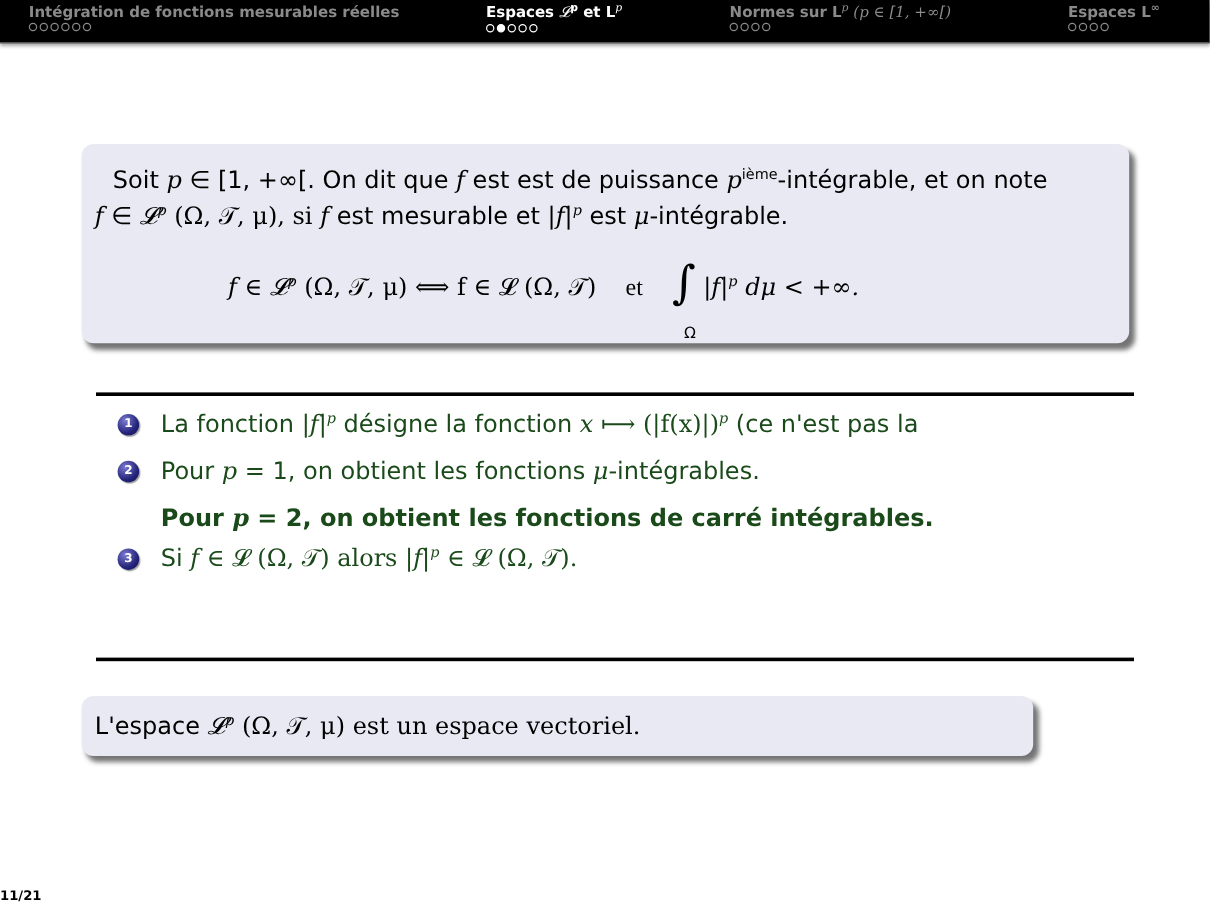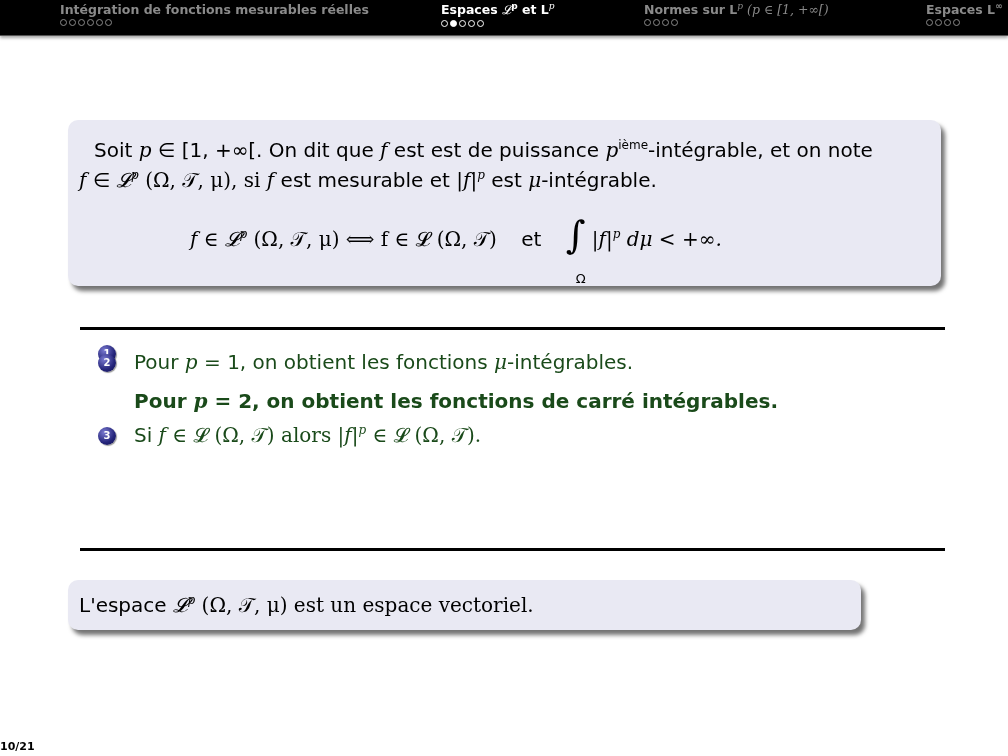--- a/index.html
+++ b/index.html
@@ -1,20 +1,20 @@
 <!DOCTYPE html>
 <html><head>
 <meta charset="utf-8">
 <style>
   html, body { margin:0; padding:0; }
   body { width:1008px; height:756px; background:#ffffff; position:relative; overflow:hidden;
          font-family:"DejaVu Sans", sans-serif; color:#000; }
   .topbar { position:absolute; left:0; top:0; width:1008px; height:35px; background:#000;
             border-bottom:1px solid #555; box-shadow:0 2px 3px rgba(0,0,0,0.35); }
-  .nav-section { position:absolute; top:2px; font-size:12.5px; font-weight:bold; color:#8a8a8a; white-space:nowrap;margin-left:36px; }
+  .nav-section { position:absolute; top:2px; font-size:12.5px; font-weight:bold; color:#8a8a8a; white-space:nowrap; }
   .nav-section.active { color:#ffffff; }
   .nav-section .title .m { font-family:"DejaVu Serif", serif; font-style:italic; font-weight:normal; }
   .nav-section .title sup { font-size:9px; }
   .dots { display:flex; gap:2px; margin-top:2px; }
   .dot { width:7px; height:7px; border:1px solid currentColor; border-radius:50%; box-sizing:border-box; }
   .dot.filled { background:currentColor; }
 
   .block { position:absolute; background:#e9e9f3; border-radius:10px;
            box-shadow:4px 5px 4px rgba(0,0,0,0.55); font-size:20px; line-height:30px; }
   .m { font-family:"DejaVu Serif", serif; font-style:italic; }
@@ -78,41 +78,42 @@
 
 <div class="block" style="left:68px; top:120px; width:873px; height:166px;">
   <div style="position:absolute; left:26px; top:15px; white-space:nowrap;">
     <span>Soit </span><span class="m">p</span><span> ∈ [1, +∞[. On dit que </span><span class="m">f</span><span> est est de puissance </span><span class="m">p</span><sup>ième</sup><span>-intégrable, et on note</span>
   </div>
   <div style="position:absolute; left:11px; top:45px; white-space:nowrap;">
     <span class="m">f</span><span> ∈ </span><span class="cal">𝓛</span><sup class="m">p</sup><span class="mr"> (Ω, 𝒯, μ), si </span><span class="m">f</span><span> est mesurable et |</span><span class="m">f</span><span>|</span><sup class="m">p</sup><span> est </span><span class="m">μ</span><span>-intégrable.</span>
   </div>
   <div style="position:absolute; left:122px; top:104px; white-space:nowrap;">
     <span class="m">f ∈ 𝓛</span><sup class="m">p</sup><span class="mr"> (Ω, 𝒯, μ) ⟺ f ∈ 𝓛 (Ω, 𝒯)</span>
-    <span style="margin:0 18px;">et</span>
+    <span style="margin:0 18px;font-family:Liberation Serif, serif;">et</span>
     <span style="position:relative; display:inline-block; width:26px;"><span class="mr" style="font-size:38px; position:absolute; left:0; top:-26px;">∫</span><span style="position:absolute; left:10px; top:18px; font-size:13px;">Ω</span></span><span class="m">|f|</span><sup class="m">p</sup><span class="m"> dμ &lt; +∞.</span>
   </div>
 </div>
 
 <div class="rule" style="top:327px;"></div>
 <div class="list">
   <div class="item">
     <span class="bullet">1</span>
+    <div><span>La fonction |</span><span class="m">f</span><span>|</span><sup class="m">p</sup><span> désigne la fonction </span><span class="m">x</span><span class="mr"> ⟼ (|f(x)|)</span><sup class="m">p</sup><span> (ce n'est pas la</span></div>
   </div>
   <div class="item" style="margin-bottom:4px;">
     <span class="bullet">2</span>
     <div><span>Pour </span><span class="m">p</span><span> = 1, on obtient les fonctions </span><span class="m">μ</span><span>-intégrables.</span></div>
     <div style="margin-top:9px;font-weight:bold;"><span>Pour </span><span class="m">p</span><span> = 2, on obtient les fonctions de carré intégrables.</span></div>
   </div>
   <div class="item">
     <span class="bullet">3</span>
     <div><span>Si </span><span class="m">f</span><span class="mr"> ∈ 𝓛 (Ω, 𝒯) alors |</span><span class="m">f</span><span>|</span><sup class="m">p</sup><span class="mr"> ∈ 𝓛 (Ω, 𝒯).</span></div>
   </div>
 </div>
 <div class="rule" style="top:548px;"></div>
 
 <div class="block" style="left:68px; top:580px; width:793px; height:50px;">
   <div style="position:absolute; left:11px; top:10px; white-space:nowrap;">
     <span>L'espace </span><span class="cal">𝓛</span><sup class="m">p</sup><span class="mr"> (Ω, 𝒯, μ) est un espace vectoriel.</span>
   </div>
 </div>
 
-<div class="footer">10/21</div>
+<div class="footer">11/21</div>
 
 </body></html>

